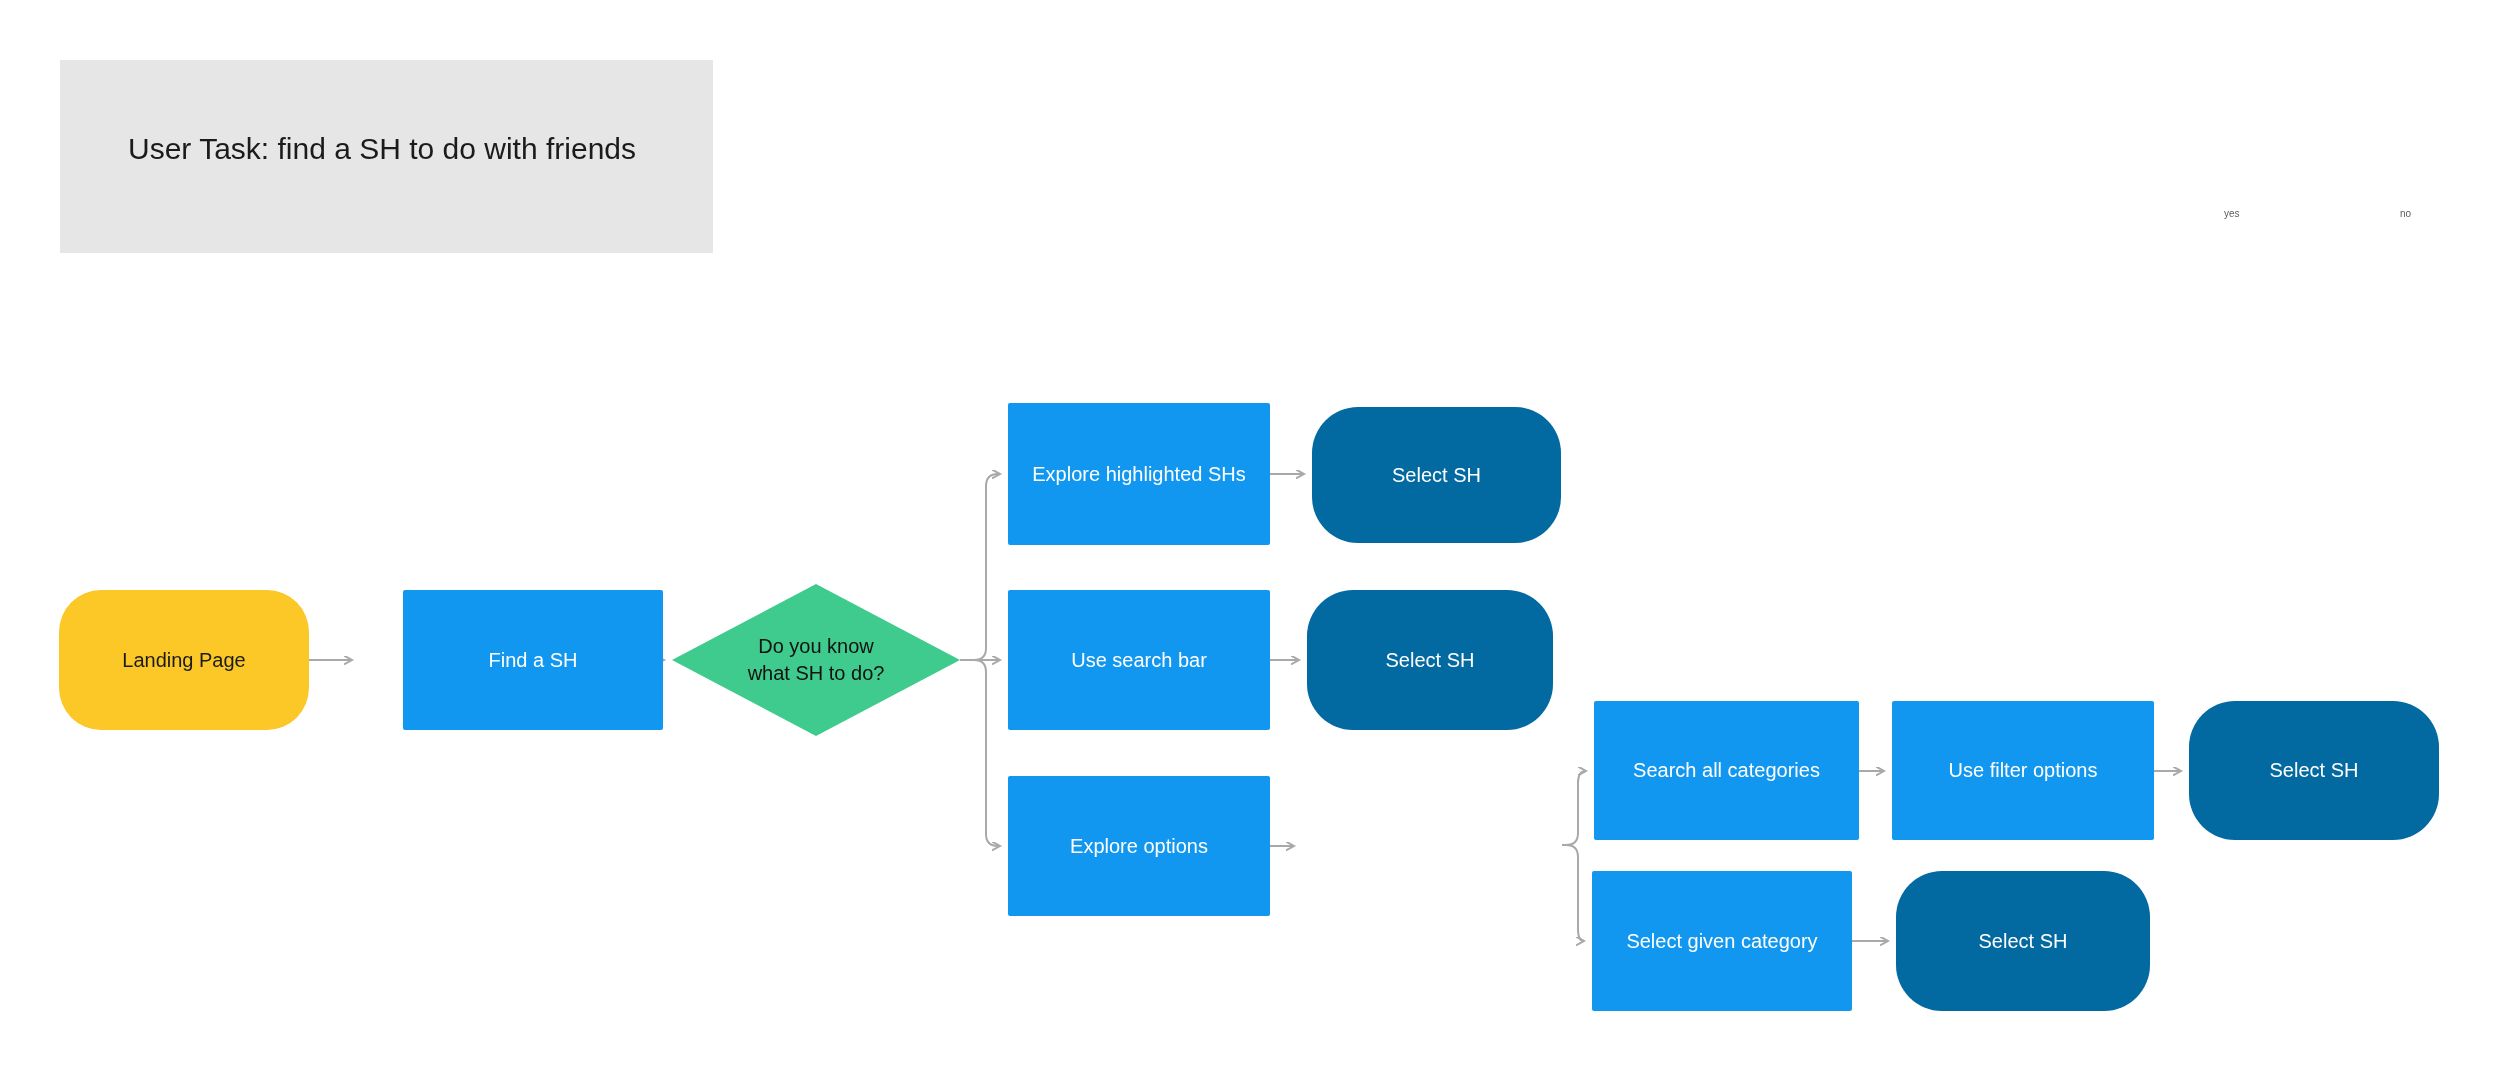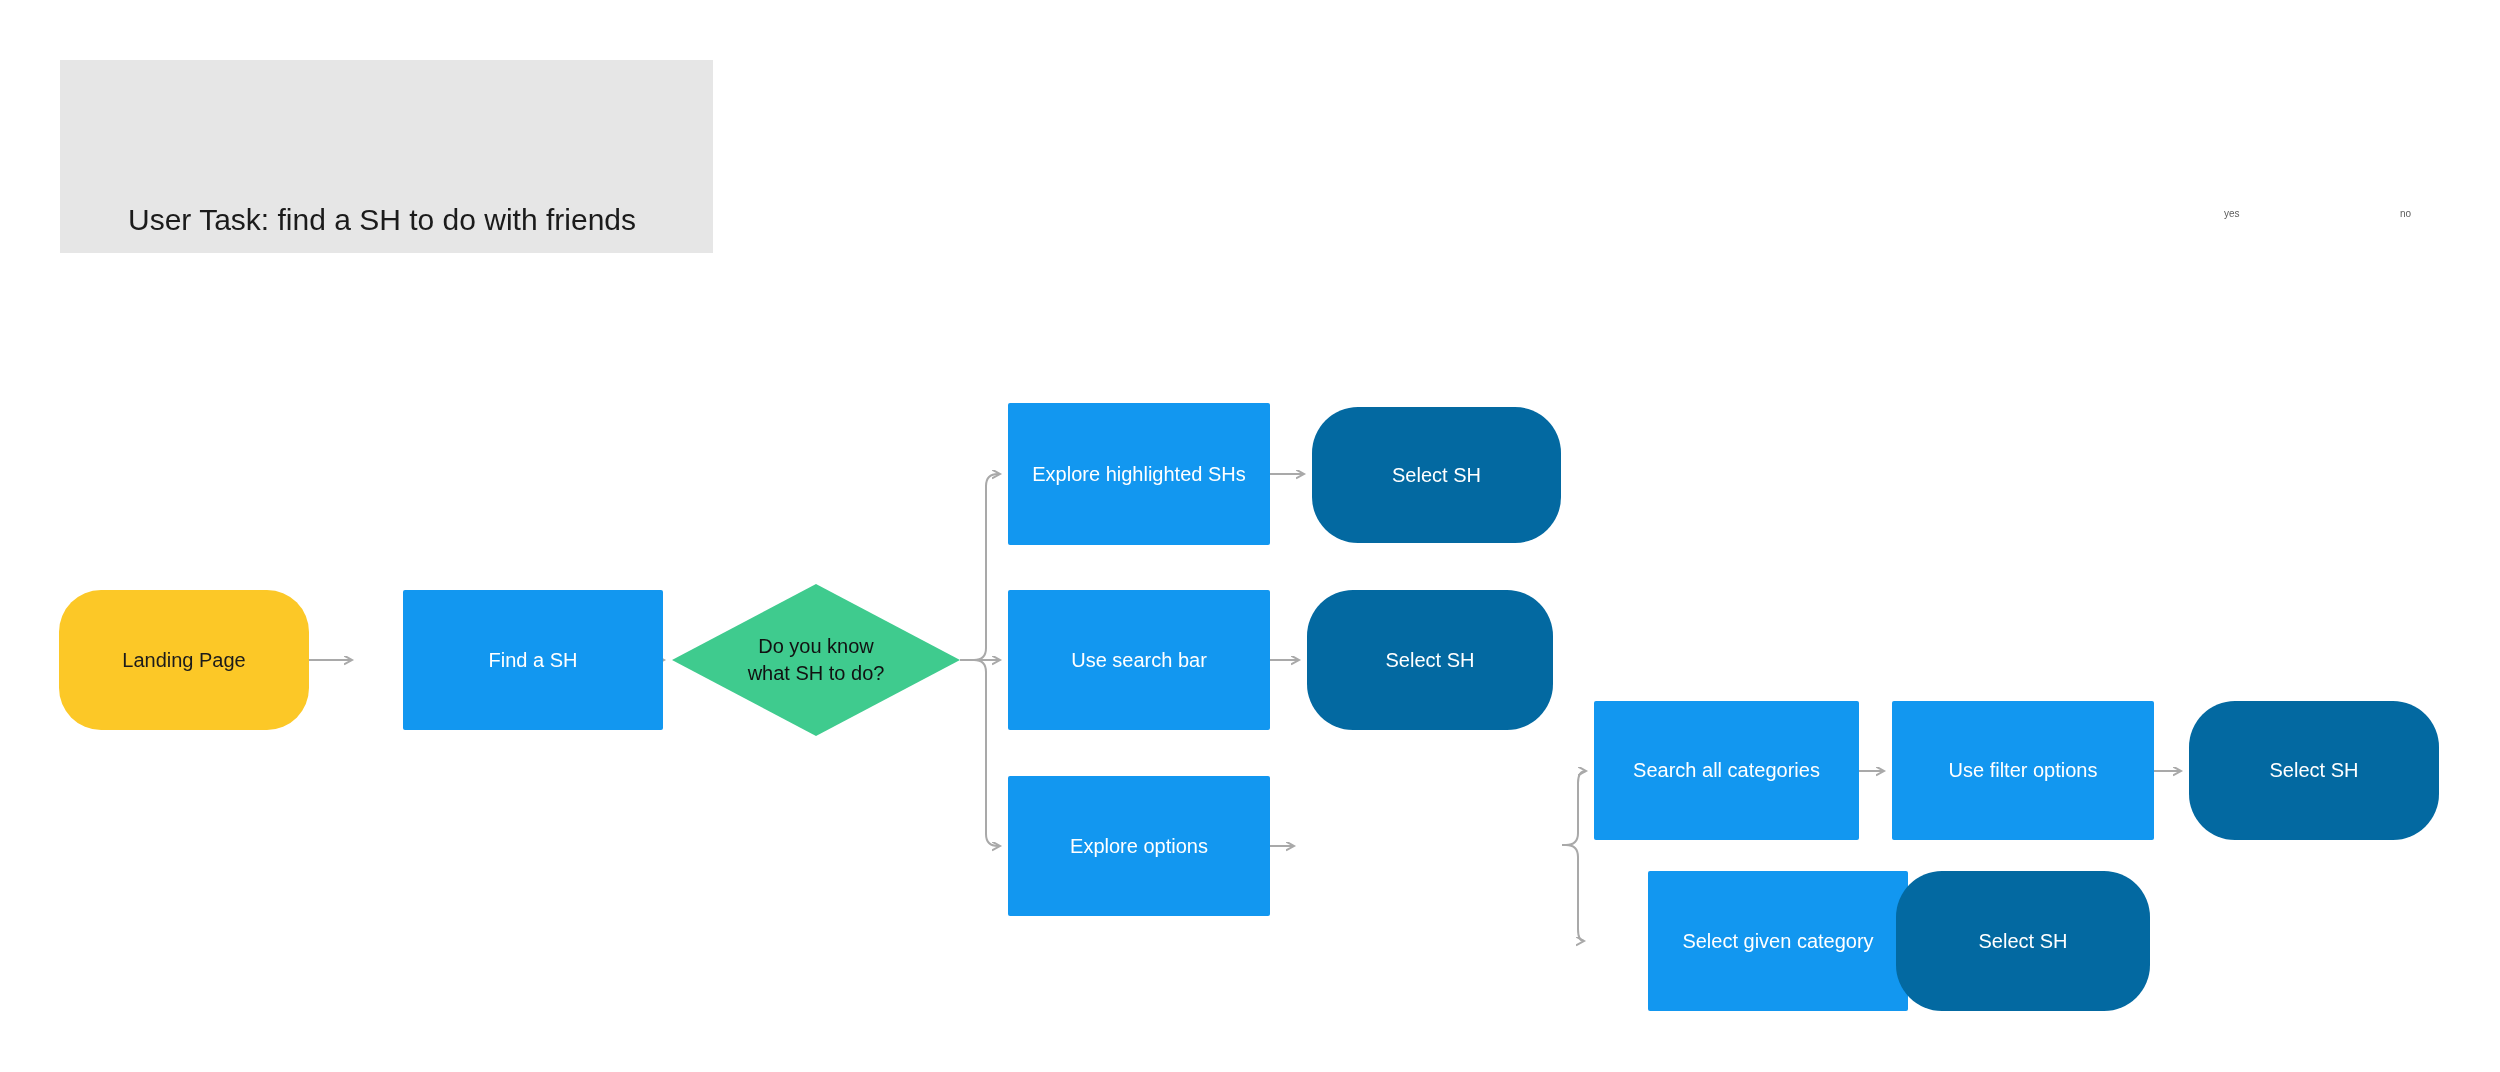--- a/index.html
+++ b/index.html
@@ -26,21 +26,21 @@
   .start{background:#fcc827;color:#1b1b1b;border-radius:42px;}
   .diamond{
     background:#3fcb8e;color:#111111;
     clip-path:polygon(50% 0%, 100% 50%, 50% 100%, 0% 50%);
   }
   .diamond .lbl{display:inline-block;}
   
   .title-card{
     position:absolute;left:60px;top:60px;width:653px;height:193px;
     background:#e6e6e6;color:#1b1b1b;
-    display:flex;align-items:flex-end;
+    display:flex;align-items:center;
     padding-left:68px;padding-bottom:16px;
     box-sizing:border-box;
     font-size:30px;
   }
   
   .float-label{
     position:absolute;
     font-size:10px;color:#5c5c5c;text-align:right;
   }
   
@@ -51,21 +51,21 @@
   .n-explore-hl        {left:1008px;top:403px; width:262px; height:142px;}
   .n-select1           {left:1312px;top:407px; width:249px; height:136px;}
   .n-search-bar        {left:1008px;top:590px; width:262px; height:140px;}
   .n-select2           {left:1307px;top:590px; width:246px; height:140px;}
   .n-explore-opt       {left:1008px;top:776px; width:262px; height:140px;}
   .n-dec2              {left:1302px;top:773px; width:260px; height:144px;font-size:13px;}
   .n-dec2 .lbl         {max-width:112px;}
   .n-search-cat        {left:1594px;top:701px; width:265px; height:139px;}
   .n-filter            {left:1892px;top:701px; width:262px; height:139px;}
   .n-select3           {left:2189px;top:701px; width:250px; height:139px;}
-  .n-given-cat         {left:1648px;top:871px; width:260px; height:140px;}
+  .n-given-cat         {left:1592px;top:871px; width:260px; height:140px;}
   .n-select4           {left:1896px;top:871px; width:254px; height:140px;}
   .lab-yes             {left:2224px;top:208px;}
   .lab-no              {left:2400px;top:208px;}
 </style>
 </head>
 <body>
 
 <div class="canvas">
 
   <svg class="edges" width="2500" height="1072" viewBox="0 0 2500 1072">

